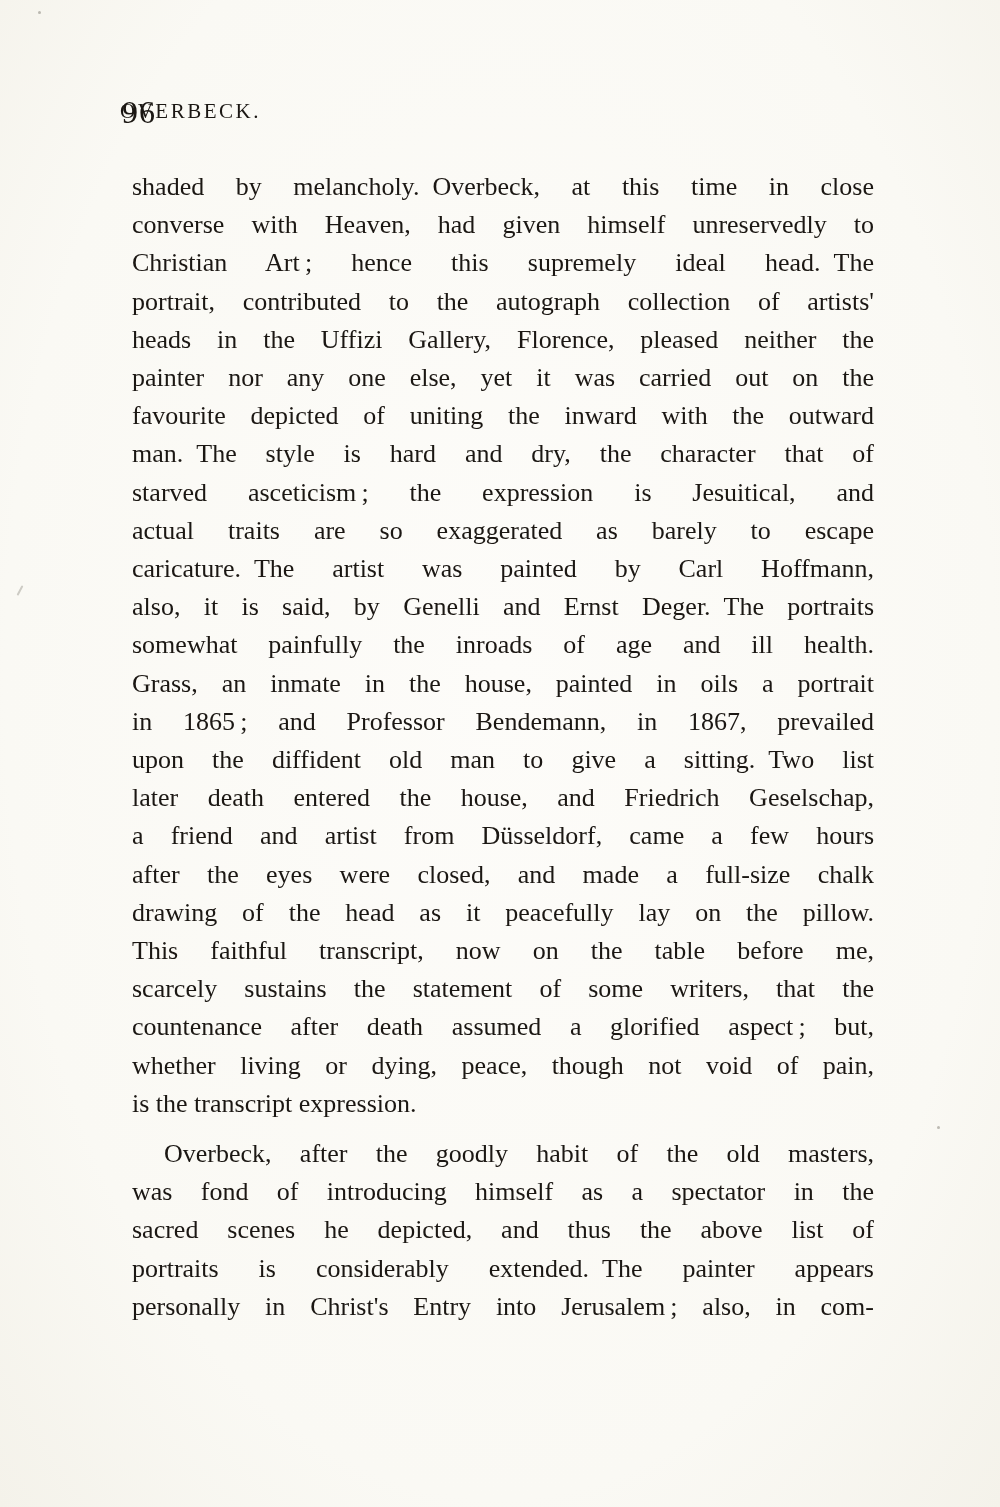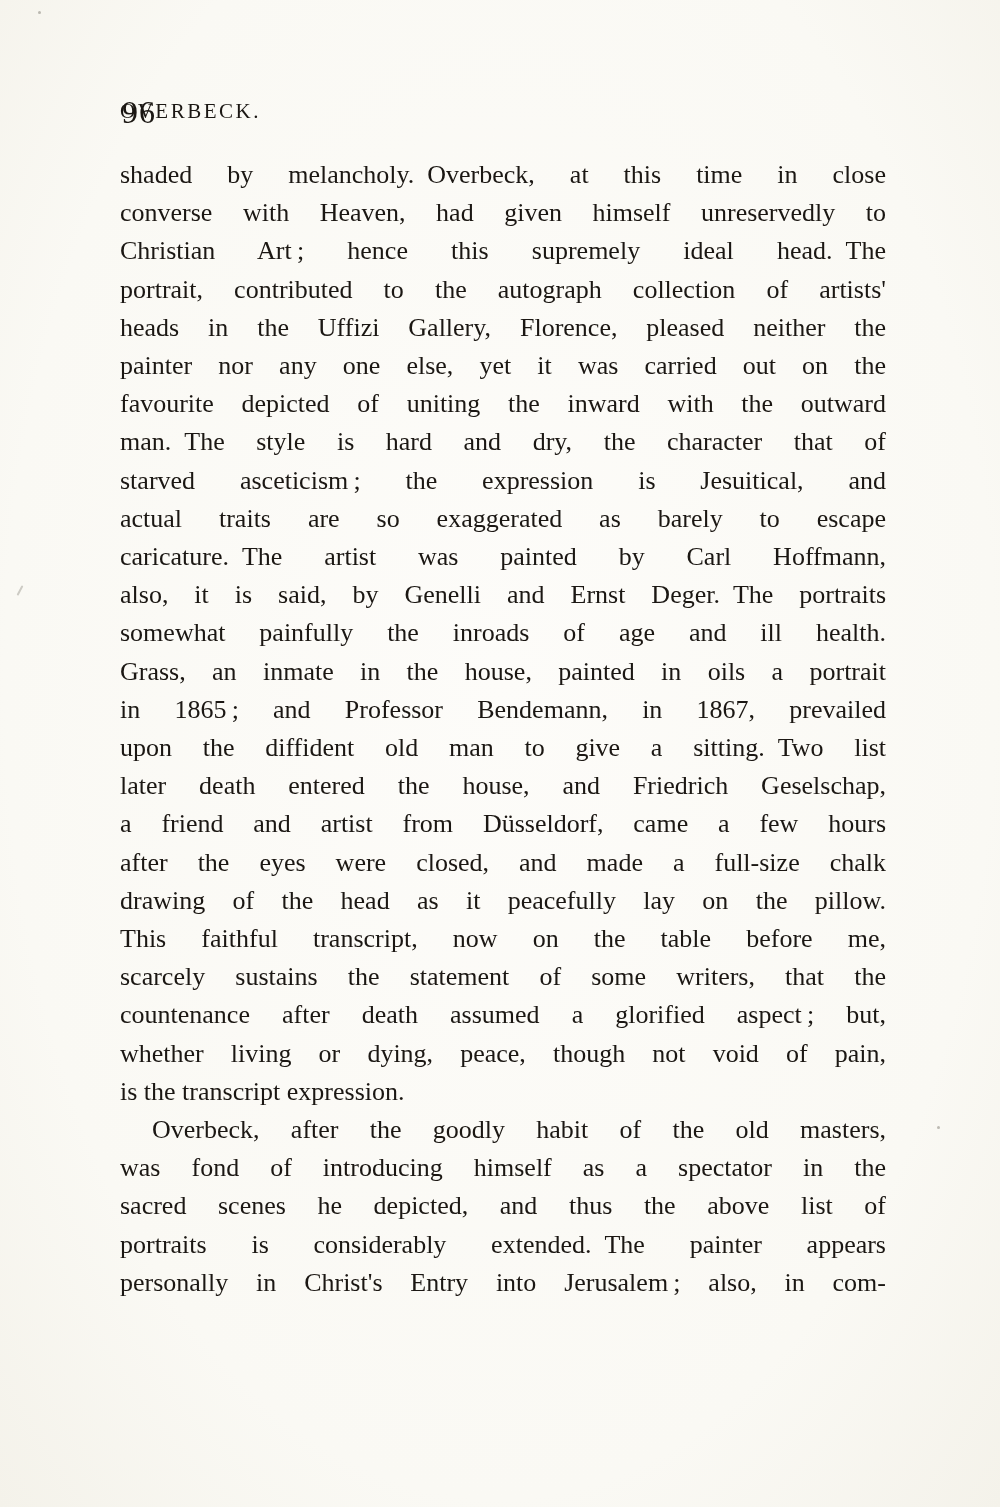--- a/index.html
+++ b/index.html
@@ -41,21 +41,21 @@
     letter-spacing: 2.5px;
   }
   .page-body {
     position: absolute;
     top: 156px;
     left: 120px;
     width: 766px;
     font-size: 26px;
     line-height: 38.2px;
   }
-  .paragraph { margin: 0; }
+  .paragraph { margin: 12px; }
   .line {
     text-align: justify;
     text-align-last: justify;
     white-space: normal;
   }
   .line.no-just {
     text-align-last: left;
   }
   .paragraph.indent .line:first-child {
     text-indent: 32px;

